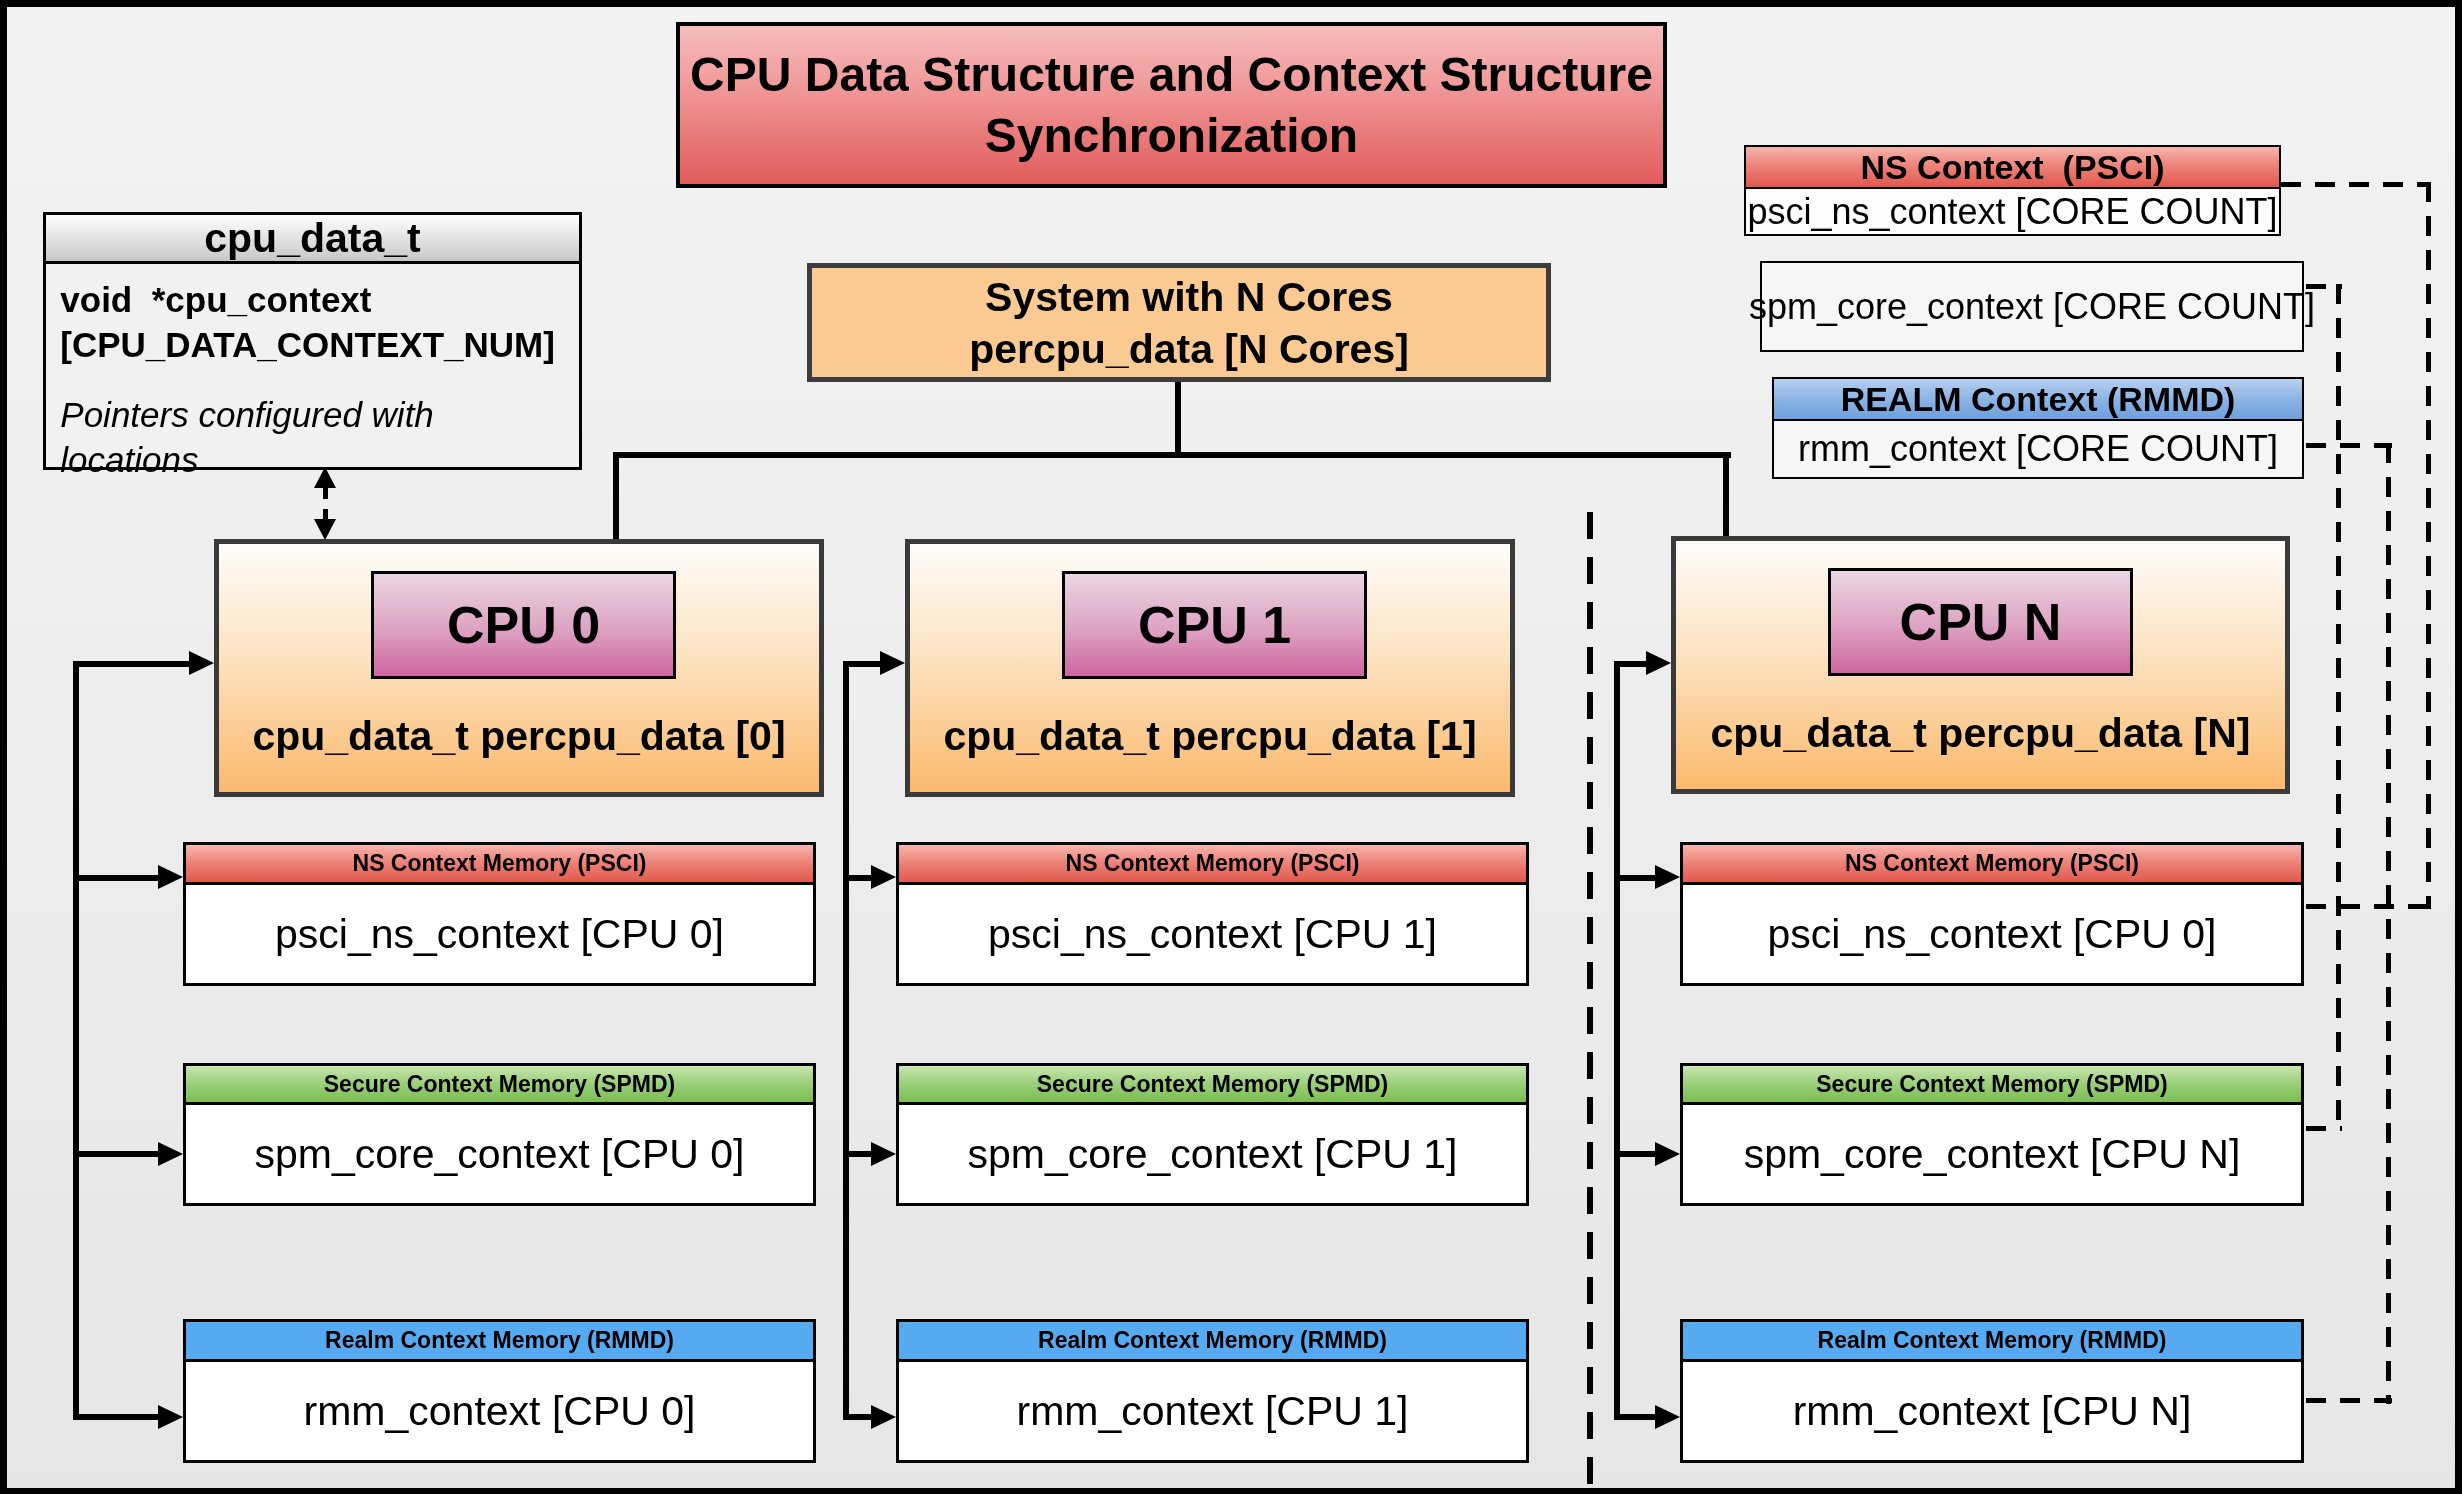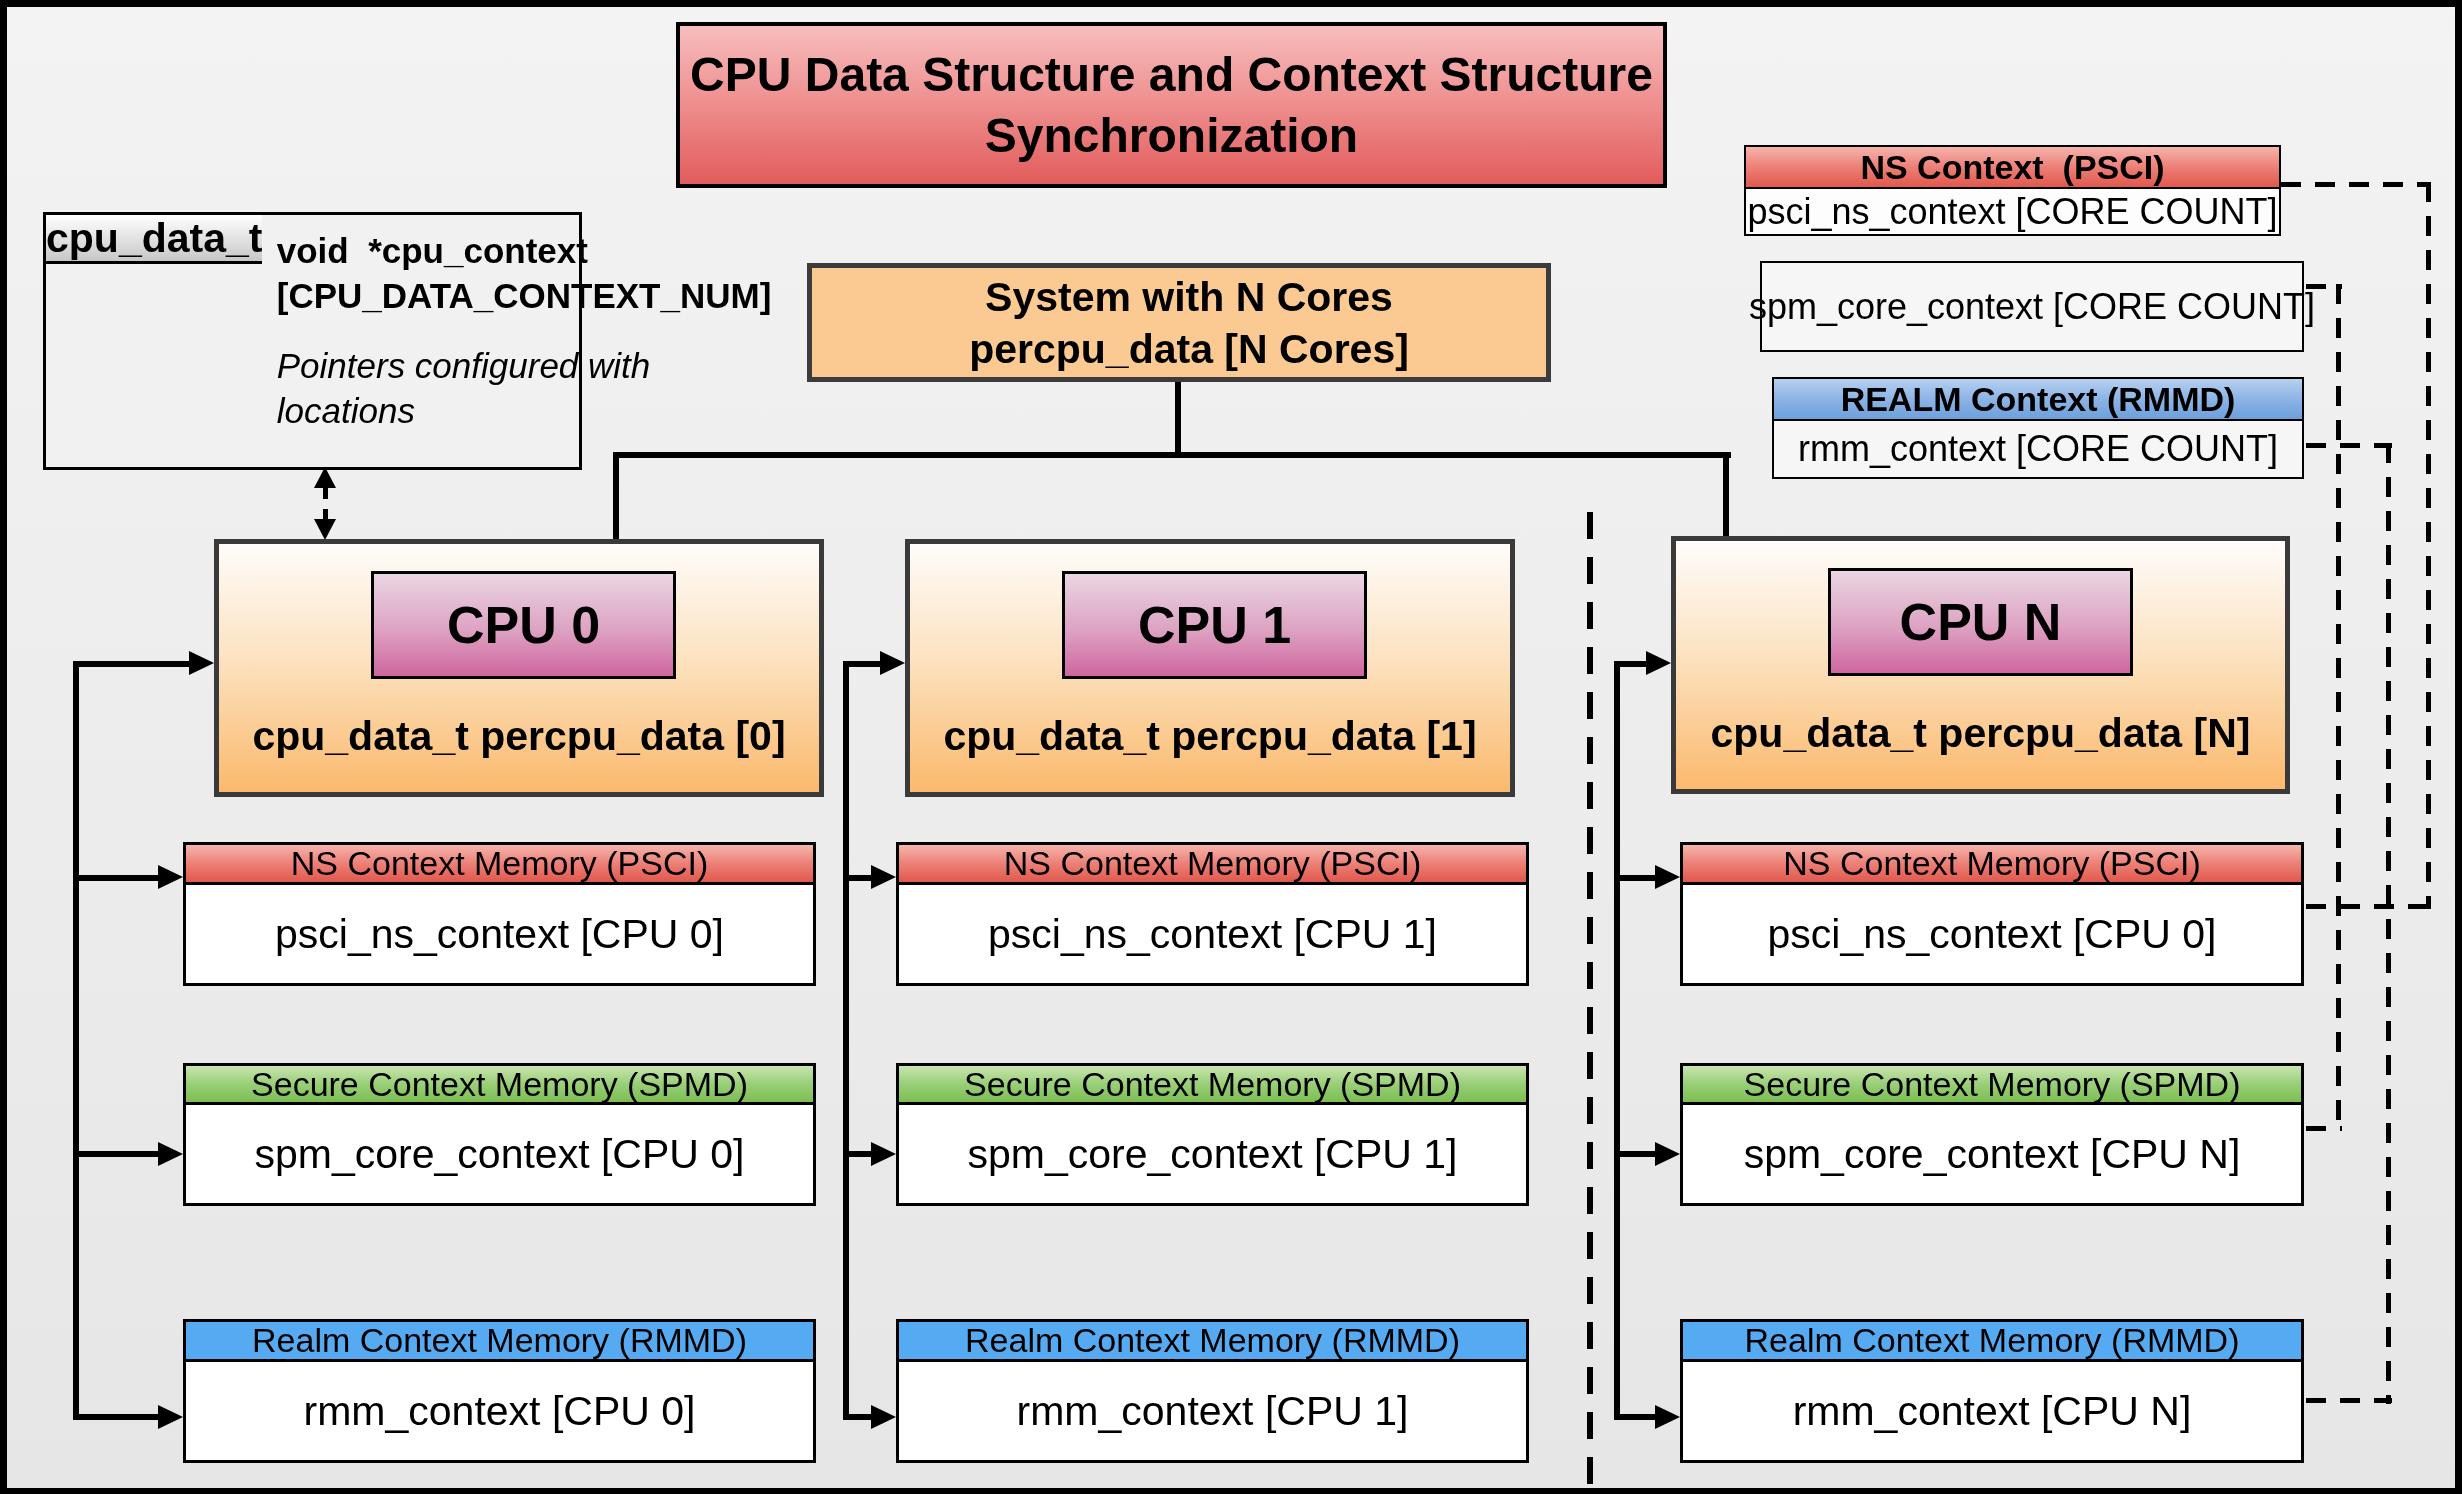--- a/index.html
+++ b/index.html
@@ -18,32 +18,32 @@
   .arrow-d{position:absolute;width:0;height:0;border-left:11.6px solid transparent;border-right:11.6px solid transparent;border-top:21.4px solid #000;}
   
   .dash-h{position:absolute;height:5.3px;background:repeating-linear-gradient(90deg,#000 0 19.6px,transparent 19.6px 34px);}
   .dash-v{position:absolute;width:5.3px;background:repeating-linear-gradient(180deg,#000 0 19.6px,transparent 19.6px 34px);}
   
   .titlebox{
     border:4.5px solid #000;background:linear-gradient(180deg,#f7bdbd 0%,#ef9292 45%,#e25c5c 100%);
     display:flex;flex-direction:column;align-items:center;justify-content:center;
     font-weight:bold;font-size:48px;line-height:61px;text-align:center;
   }
-  .structbox{border:3.6px solid #000;background:#f1f1f1;display:flex;flex-direction:row;}
+  .structbox{border:3.6px solid #000;background:#f1f1f1;display:flex;flex-direction:column;}
   .structhead{height:46px;border-bottom:3.6px solid #000;background:linear-gradient(180deg,#ffffff,#c7c7c7);
     display:flex;align-items:center;justify-content:center;font-weight:bold;font-size:41px;}
   .structbody{flex:1;padding:12.5px 14.3px 0 14.3px;font-size:35px;line-height:45px;}
   .sysbox{border:5.3px solid #3c3c3c;background:#fbca92;display:flex;flex-direction:column;align-items:center;justify-content:center;
     font-weight:bold;font-size:41px;line-height:52px;text-align:center;}
   .cpubox{border:5.3px solid #3a3a3a;background:linear-gradient(180deg,#fefcfa 0%,#fce3c2 45%,#fbb96d 100%);}
   .badge{position:absolute;border:3.6px solid #000;background:linear-gradient(180deg,#ead6e3 0%,#dda2c2 55%,#cf669f 100%);
     display:flex;align-items:center;justify-content:center;font-weight:bold;font-size:52px;}
   .cpulabel{position:absolute;left:0;right:0;text-align:center;font-weight:bold;font-size:41px;}
   .ctxbox{border:3.6px solid #000;background:#fff;display:flex;flex-direction:column;}
-  .ctxhead{border-bottom:3.6px solid #000;display:flex;align-items:center;justify-content:center;font-weight:normal;font-size:34px;}
+  .ctxhead{border-bottom:3.6px solid #000;display:flex;align-items:center;justify-content:center;font-weight:bold;font-size:23px;}
   .ctxbody{flex:1;display:flex;align-items:center;justify-content:center;font-size:41px;}
   .hd-red{background:linear-gradient(180deg,#f6b4ac 0%,#ec8077 50%,#e1584c 100%);}
   .hd-green{background:linear-gradient(180deg,#c9e5af 0%,#99cf78 50%,#7cbe52 100%);}
   .hd-blue{background:#56aaf1;}
   .hd-blue-legend{background:linear-gradient(180deg,#b6d0f0 0%,#8db4e5 50%,#6ca0dc 100%);}
   .legendbox{border:2.7px solid #000;display:flex;flex-direction:column;}
   .legendhead{border-bottom:2.7px solid #000;display:flex;align-items:center;justify-content:center;font-weight:bold;font-size:34px;white-space:pre;}
   .legendbody{flex:1;display:flex;align-items:center;justify-content:center;font-size:36px;background:#f6f6f6;white-space:pre;}
   .note-italic{font-style:italic;font-weight:normal;}
 </style>

